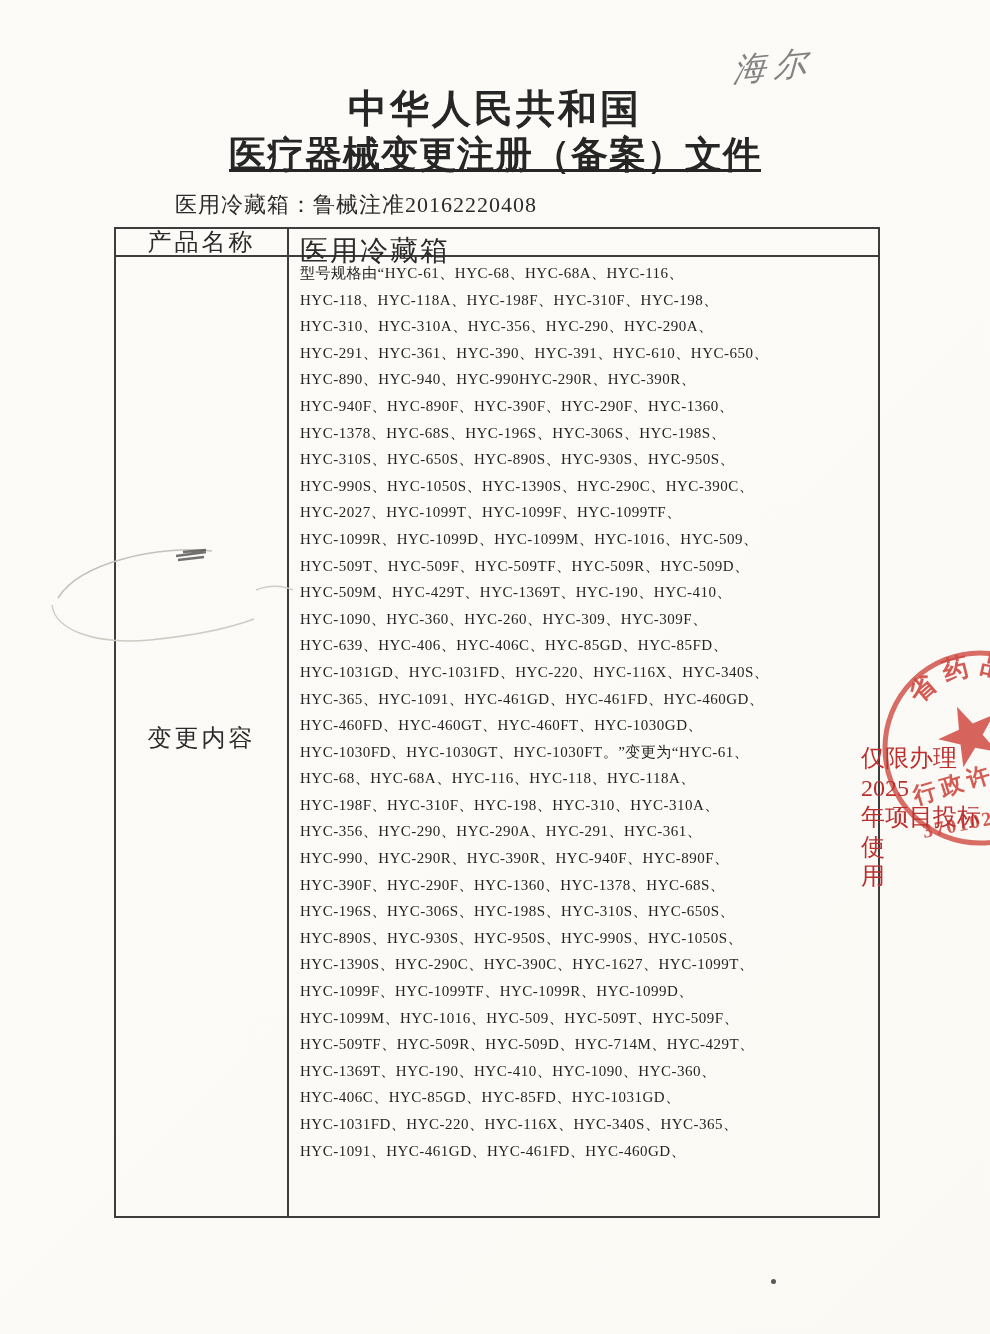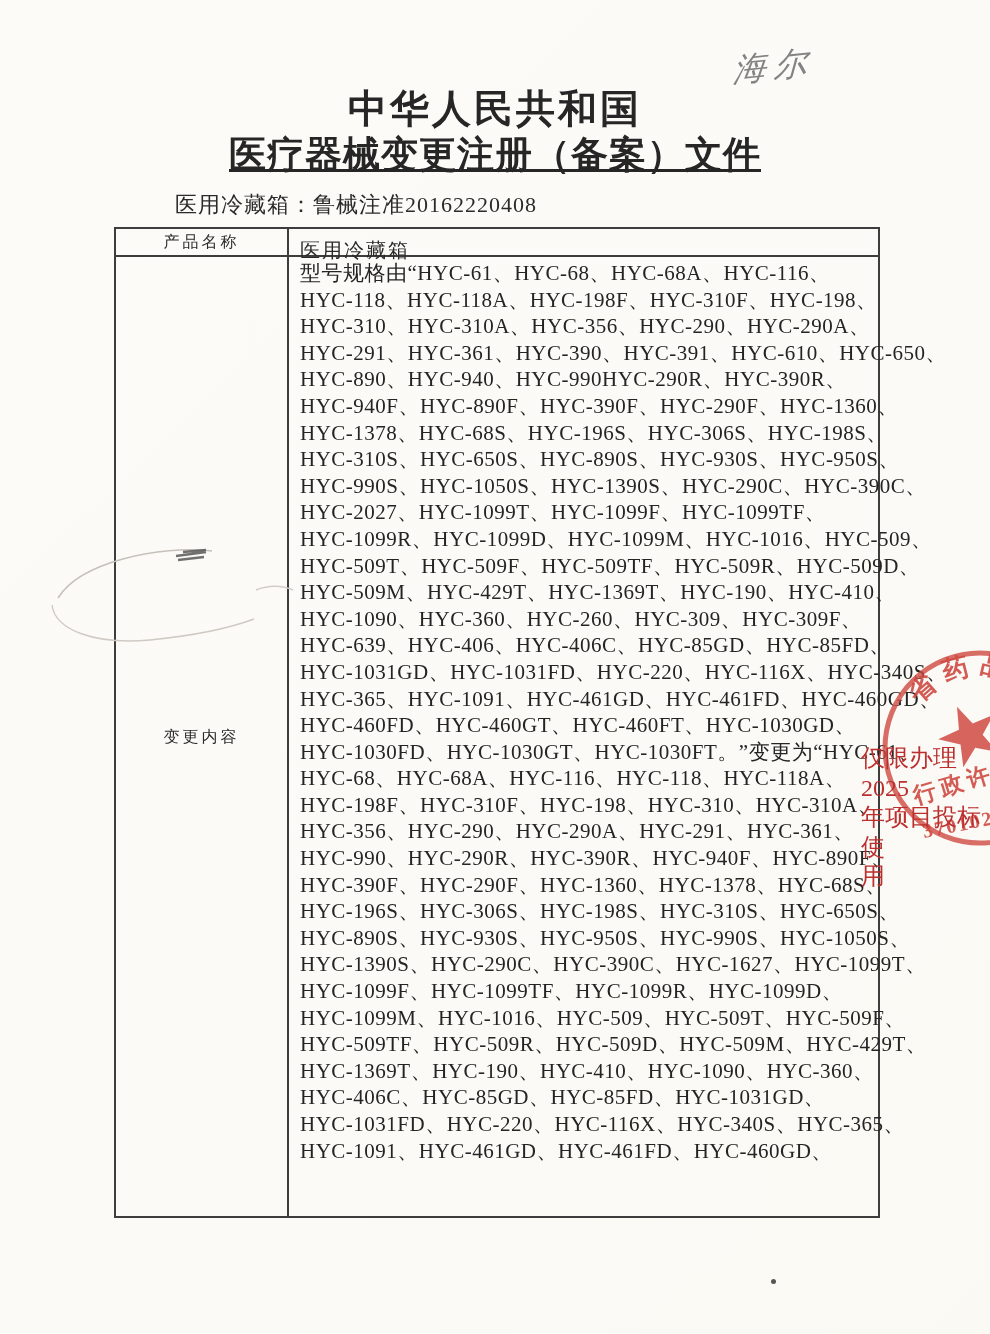--- a/index.html
+++ b/index.html
@@ -39,32 +39,32 @@
     box-sizing:border-box;
     background:transparent;
   }
   .t-header{
     display:flex;height:28px;border-bottom:2px solid #3d3d3d;box-sizing:border-box;
   }
   .t-body{display:flex;height:961px;box-sizing:border-box;}
   .cell-label{
     width:173px;flex:0 0 173px;border-right:2px solid #3d3d3d;box-sizing:border-box;
     display:flex;align-items:center;justify-content:center;
-    font-size:16px;letter-spacing:3px;color:#2b2b2b;text-align:right;
+    font-size:24px;letter-spacing:3px;color:#2b2b2b;text-align:right;
   }
   .cell-value{
     flex:1;padding:17px 4px 0 11px;box-sizing:border-box;
-    font-size:20px;letter-spacing:2px;color:#2b2b2b;
+    font-size:28px;letter-spacing:2px;color:#2b2b2b;
     display:flex;align-items:center;
   }
   .content-lines{
     flex:1;padding:3px 2px 0 11px;box-sizing:border-box;
   }
   .content-lines > div{
-    font-size:21px;line-height:26.6px;white-space:nowrap;
+    font-size:15px;line-height:26.6px;white-space:nowrap;
     color:#242424;letter-spacing:0.5px;
   }
   
   .stamp-svg{position:absolute;left:858px;top:642px;pointer-events:none;}
   .stamp-stroke{fill:none;stroke:var(--stamp-color,#cf4a42);stroke-width:5;opacity:.8;}
   .stamp-fill{fill:var(--stamp-color,#cf4a42);opacity:.85;}
   .stamp-text{
     fill:var(--stamp-color,#cf4a42);opacity:.9;
     font-family:"Liberation Serif","DejaVu Serif",serif;font-weight:700;
   }
@@ -124,21 +124,21 @@
           <div>HYC-68、HYC-68A、HYC-116、HYC-118、HYC-118A、</div>
           <div>HYC-198F、HYC-310F、HYC-198、HYC-310、HYC-310A、</div>
           <div>HYC-356、HYC-290、HYC-290A、HYC-291、HYC-361、</div>
           <div>HYC-990、HYC-290R、HYC-390R、HYC-940F、HYC-890F、</div>
           <div>HYC-390F、HYC-290F、HYC-1360、HYC-1378、HYC-68S、</div>
           <div>HYC-196S、HYC-306S、HYC-198S、HYC-310S、HYC-650S、</div>
           <div>HYC-890S、HYC-930S、HYC-950S、HYC-990S、HYC-1050S、</div>
           <div>HYC-1390S、HYC-290C、HYC-390C、HYC-1627、HYC-1099T、</div>
           <div>HYC-1099F、HYC-1099TF、HYC-1099R、HYC-1099D、</div>
           <div>HYC-1099M、HYC-1016、HYC-509、HYC-509T、HYC-509F、</div>
-          <div>HYC-509TF、HYC-509R、HYC-509D、HYC-509M、HYC-429T、</div>
+          <div>HYC-509TF、HYC-509R、HYC-509D、HYC-714M、HYC-429T、</div>
           <div>HYC-1369T、HYC-190、HYC-410、HYC-1090、HYC-360、</div>
           <div>HYC-406C、HYC-85GD、HYC-85FD、HYC-1031GD、</div>
           <div>HYC-1031FD、HYC-220、HYC-116X、HYC-340S、HYC-365、</div>
           <div>HYC-1091、HYC-461GD、HYC-461FD、HYC-460GD、</div>
         </div>
     </div>
   </div>
 
   <svg class="scribble-svg" width="990" height="1334" viewBox="0 0 990 1334">
     <path d="M 58 598 C 80 562, 160 545, 212 551" fill="none" stroke="#c6c1ba" stroke-width="1.6"></path>

